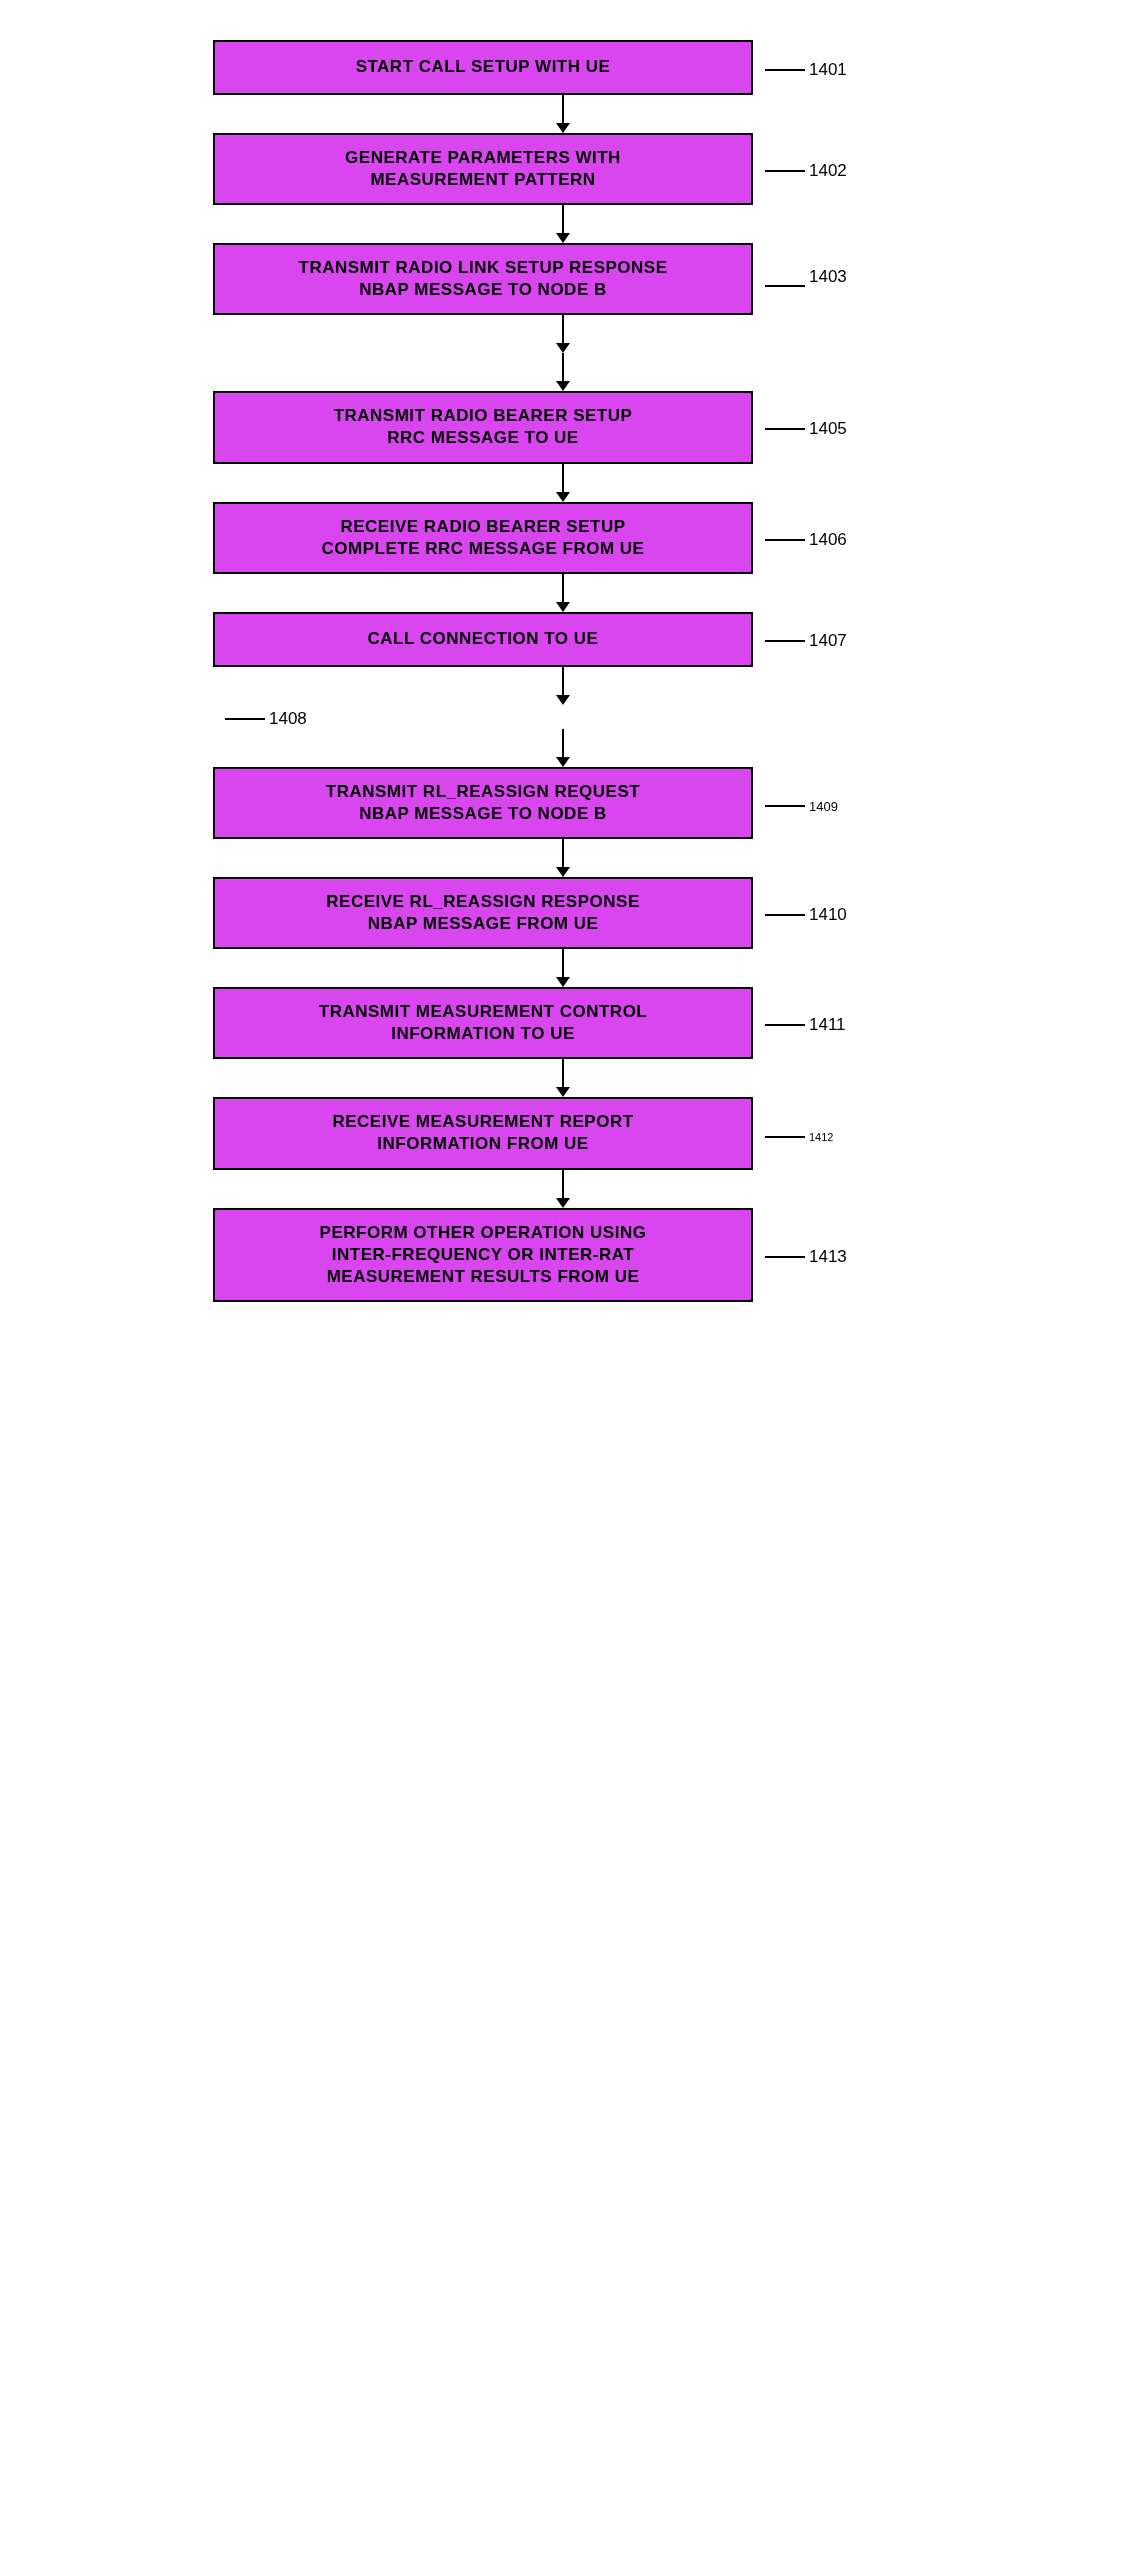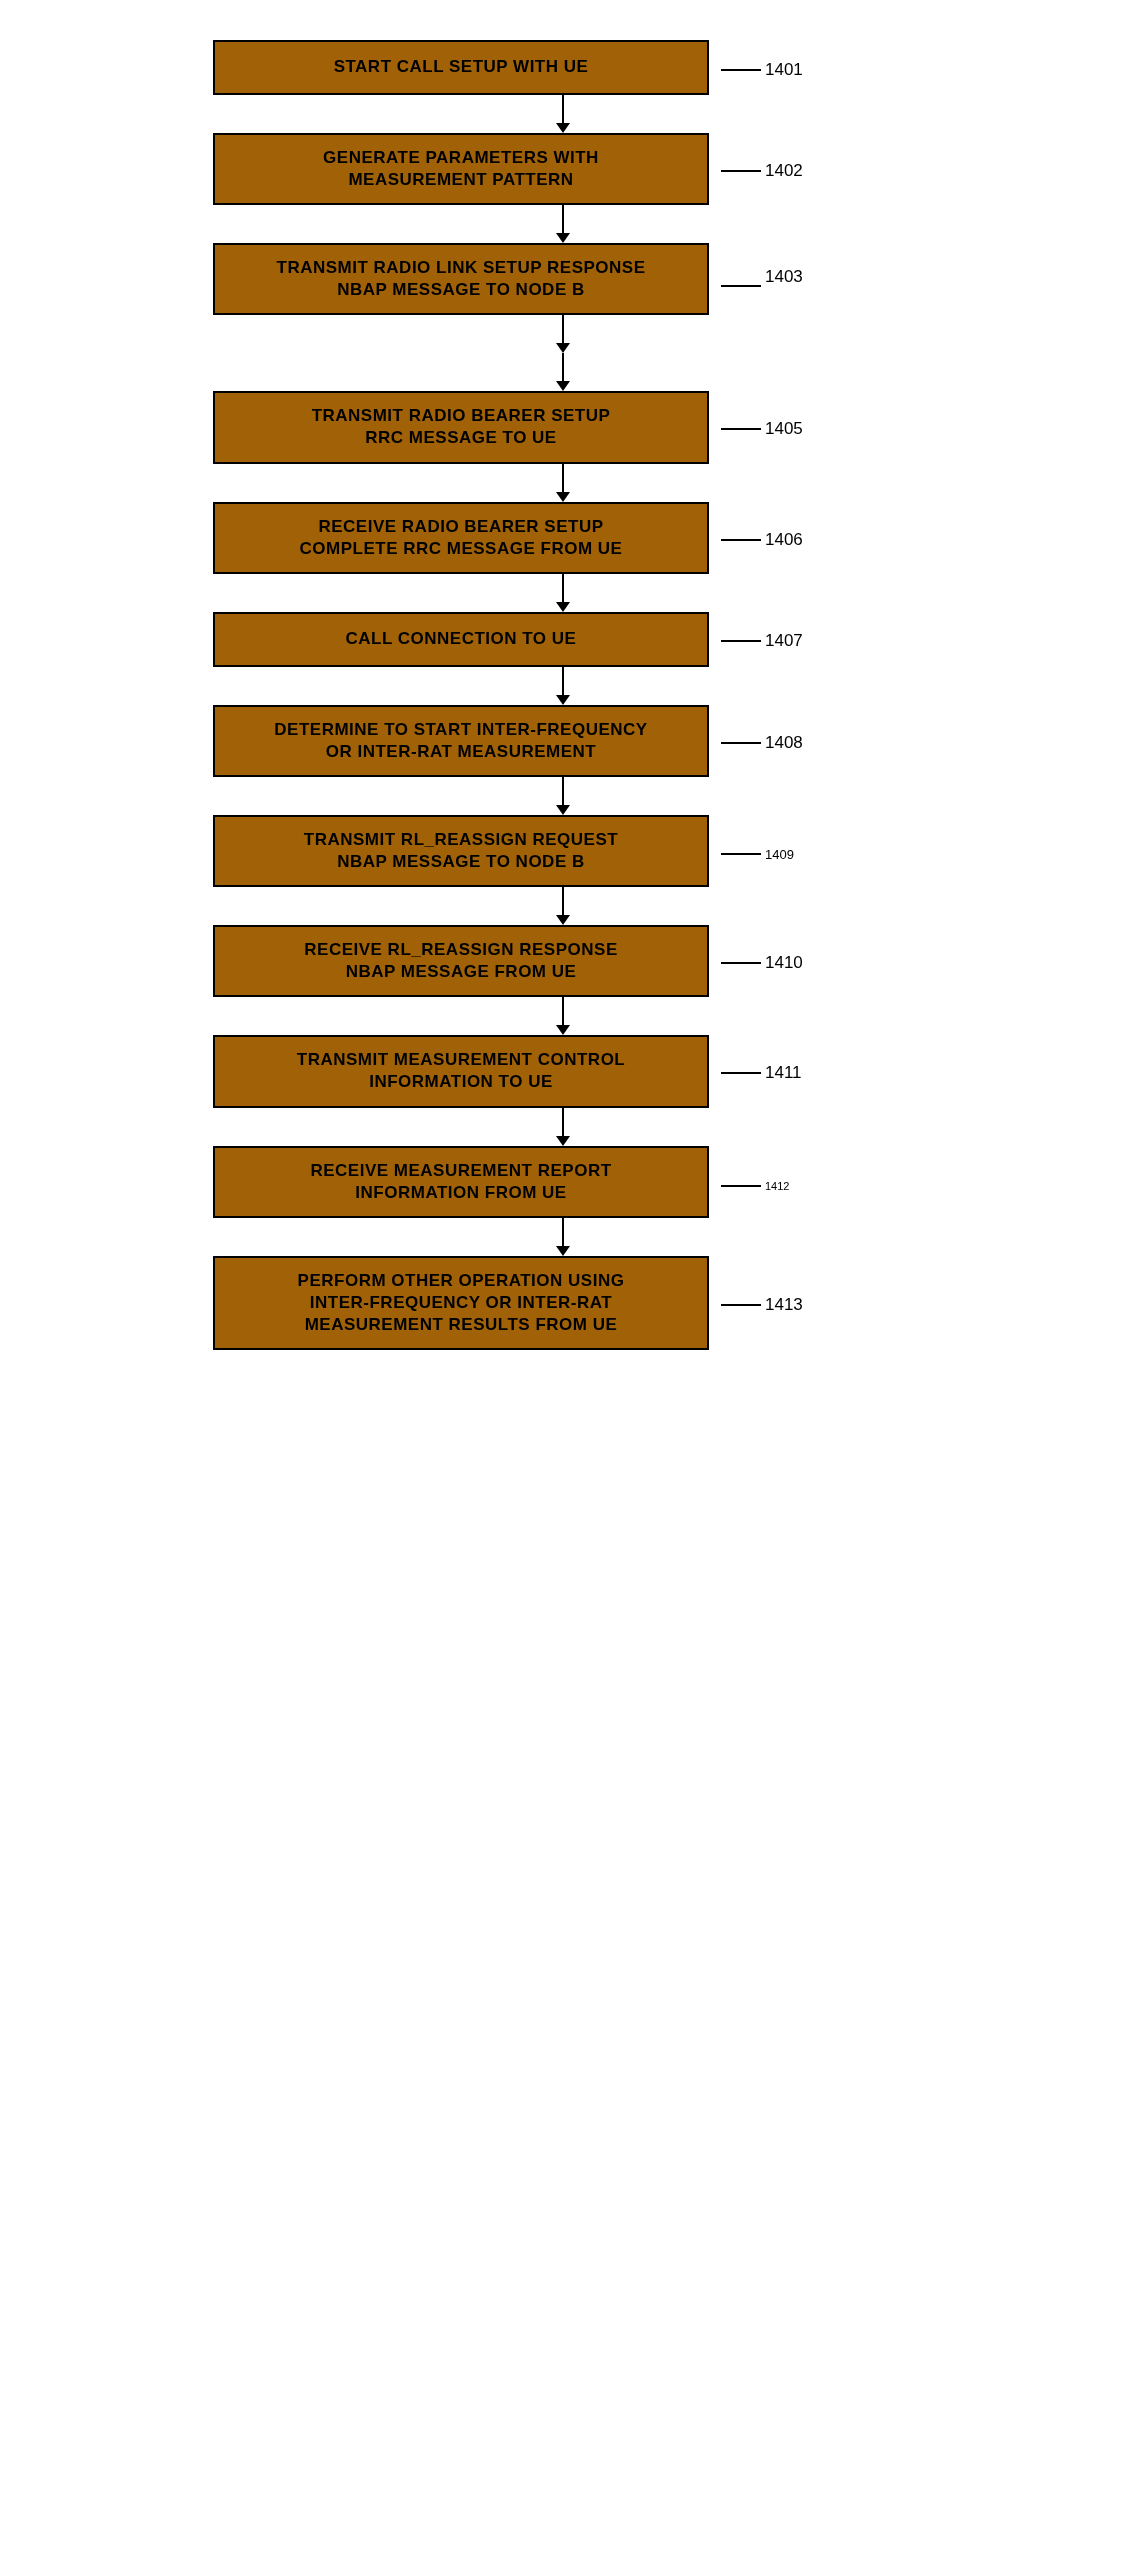--- a/index.html
+++ b/index.html
@@ -29,28 +29,28 @@
     .flow-row {
       display: flex;
       align-items: center;
       width: 100%;
       position: relative;
       margin-bottom: 0;
     }
 
     .box {
       border: 2.5px solid #000;
-      background: #a16207;
+      background: #d946ef;
       text-align: center;
       padding: 12px 20px;
       font-size: 17px;
       font-weight: bold;
       letter-spacing: 0.5px;
       line-height: 1.3;
-      width: 496px;
+      width: 540px;
       min-height: 55px;
       display: flex;
       align-items: center;
       justify-content: center;
       text-transform: uppercase;
     }
 
     .label {
       font-size: 17px;
       font-weight: normal;
@@ -151,21 +151,20 @@
       <span class="label"><span style="display:inline-flex;align-items:center;">
           <span style="display:inline-block;width:40px;height:2px;background:#000;vertical-align:middle;"></span>
           <span style="margin-left:4px;font-size:17px;">1407</span>
         </span></span>
     </div>
     <div class="arrow-container">
       <div class="arrow-line"></div>
       <div class="arrow-head"></div>
     </div>
     <div class="flow-row">
-      <div class="box">DETERMINE TO START INTER-FREQUENCY<br>OR INTER-RAT MEASUREMENT</div>
       <span class="label"><span style="display:inline-flex;align-items:center;">
           <span style="display:inline-block;width:40px;height:2px;background:#000;vertical-align:middle;"></span>
           <span style="margin-left:4px;font-size:17px;">1408</span>
         </span></span>
     </div>
     <div class="arrow-container">
       <div class="arrow-line"></div>
       <div class="arrow-head"></div>
     </div>
     <div class="flow-row">

